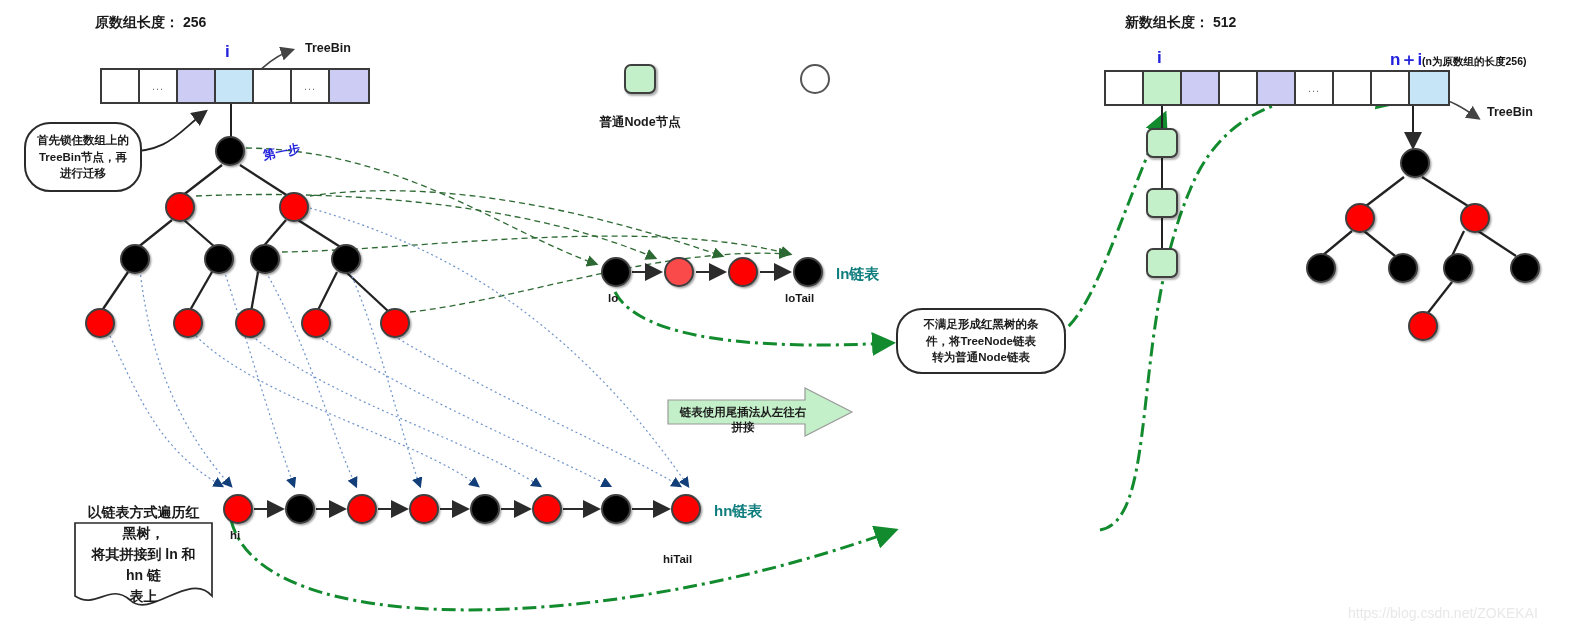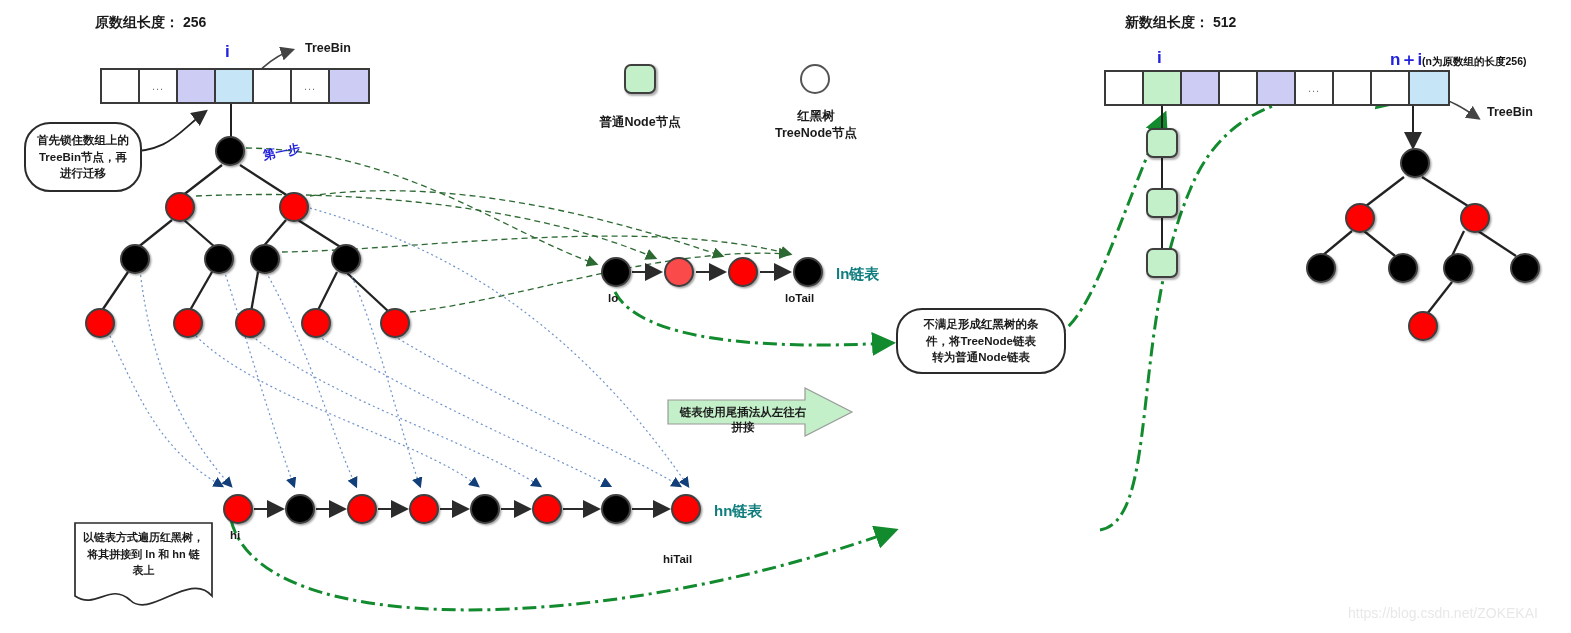--- a/index.html
+++ b/index.html
@@ -39,21 +39,21 @@
          box-shadow:1.5px 1.5px 2px rgba(0,0,0,.3);}
   
   .legend-cap{position:absolute;font-size:12.5px;font-weight:bold;color:#1a1a1a;
               text-align:center;line-height:1.35;white-space:pre;}
   
   .callout{position:absolute;border:2px solid #2b2b2b;border-radius:26px;background:#fff;
            font-size:11.5px;font-weight:bold;color:#1a1a1a;line-height:1.45;
            text-align:center;display:flex;align-items:center;justify-content:center;
            padding:5px 9px;box-sizing:border-box;}
   .banner{position:absolute;border:1.6px solid #2b2b2b;background:#fff;
-          font-size:11px;font-weight:bold;color:#1a1a1a;line-height:1.5;
+          font-size:14px;font-weight:bold;color:#1a1a1a;line-height:1.5;
           text-align:center;display:flex;align-items:center;justify-content:center;
           padding:18px 8px;box-sizing:border-box;}
   .step-lbl{position:absolute;font-size:12.5px;font-weight:bold;color:#2222dd;
             transform:rotate(-11deg);white-space:nowrap;}
   .watermark{position:absolute;font-size:14px;color:#e8e8e8;white-space:nowrap;}
 </style>
 </head>
 <body>
 
 <div id="stage">
@@ -205,22 +205,20 @@
       <div class="node red" style="left: 173px; top: 308px;"></div>
       <div class="node red" style="left: 235px; top: 308px;"></div>
       <div class="node red" style="left: 301px; top: 308px;"></div>
       <div class="node red" style="left: 380px; top: 308px;"></div>
     </div>
 
   <div class="gnode" style="left:624px;top:64px;"></div>
   <div class="legend-cap" style="left:580px;top:114px;width:120px;">普通Node节点</div>
 
   <div class="node white" style="left:800px;top:64px;"></div>
-  <div class="legend-cap" style="left:751px;top:108px;width:130px;">红黑树
-TreeNode节点</div>
 
   <div id="ln-chain">
       <div class="node black" style="left: 601px; top: 257px;"></div>
       <div class="node red2" style="left: 664px; top: 257px;"></div>
       <div class="node red" style="left: 728px; top: 257px;"></div>
       <div class="node black" style="left: 793px; top: 257px;"></div>
     </div>
   <div class="nlabel" style="left:608px;top:292px;">lo</div>
   <div class="nlabel" style="left:785px;top:292px;">loTail</div>
   <div class="chainlbl" style="left:836px;top:265px;">ln链表</div>

